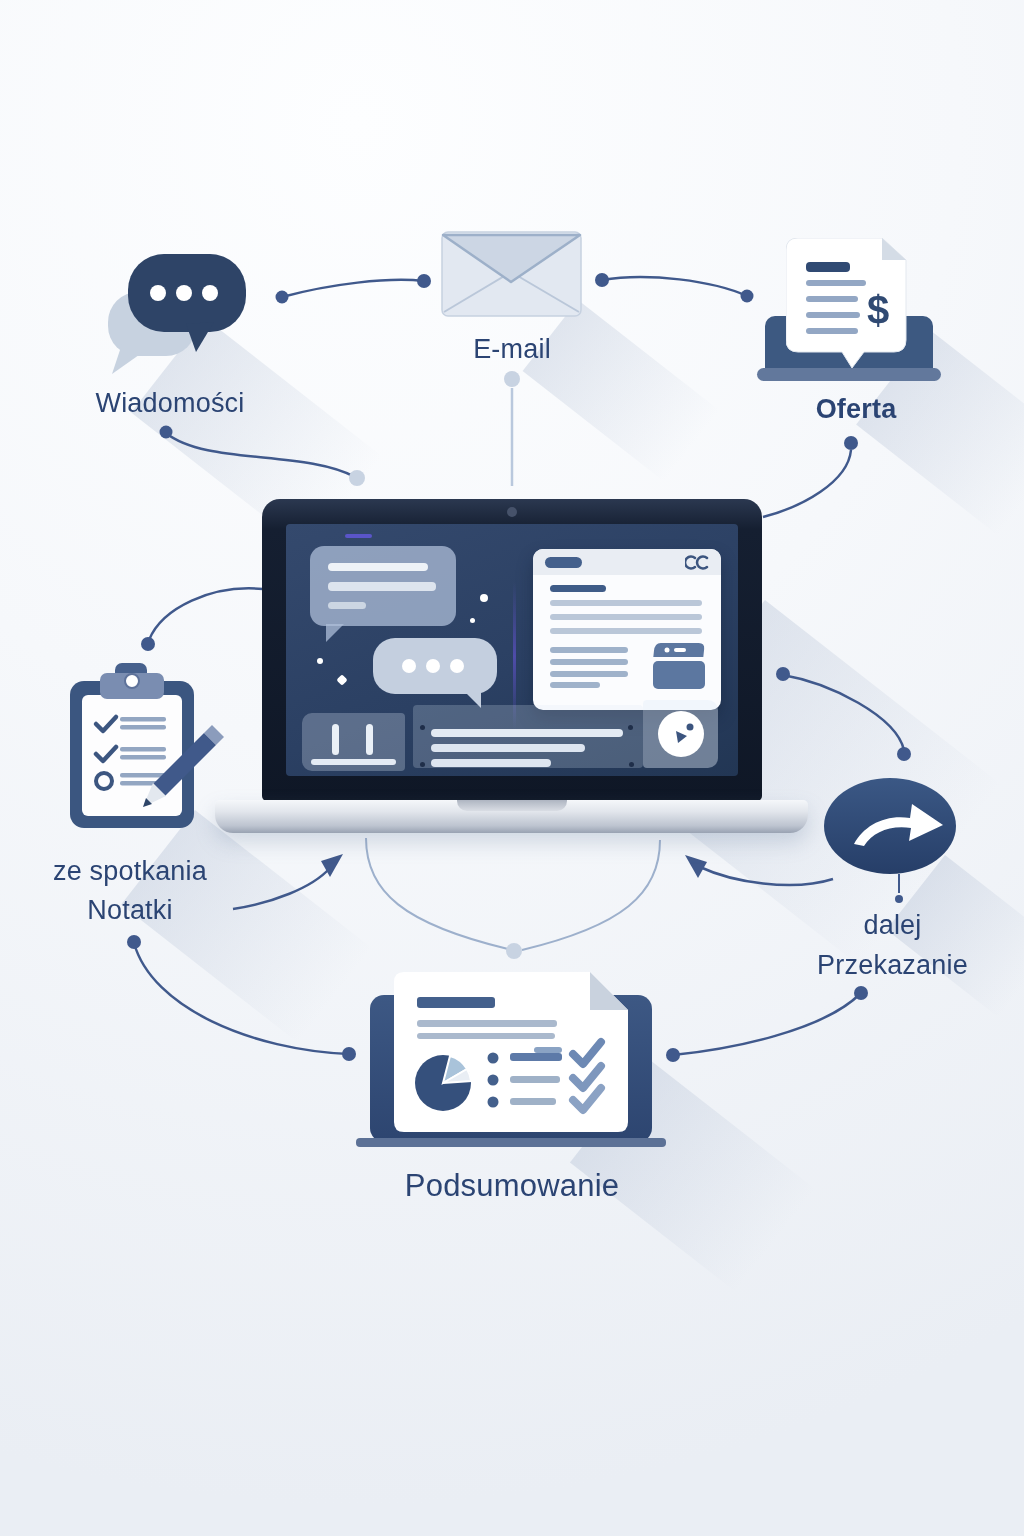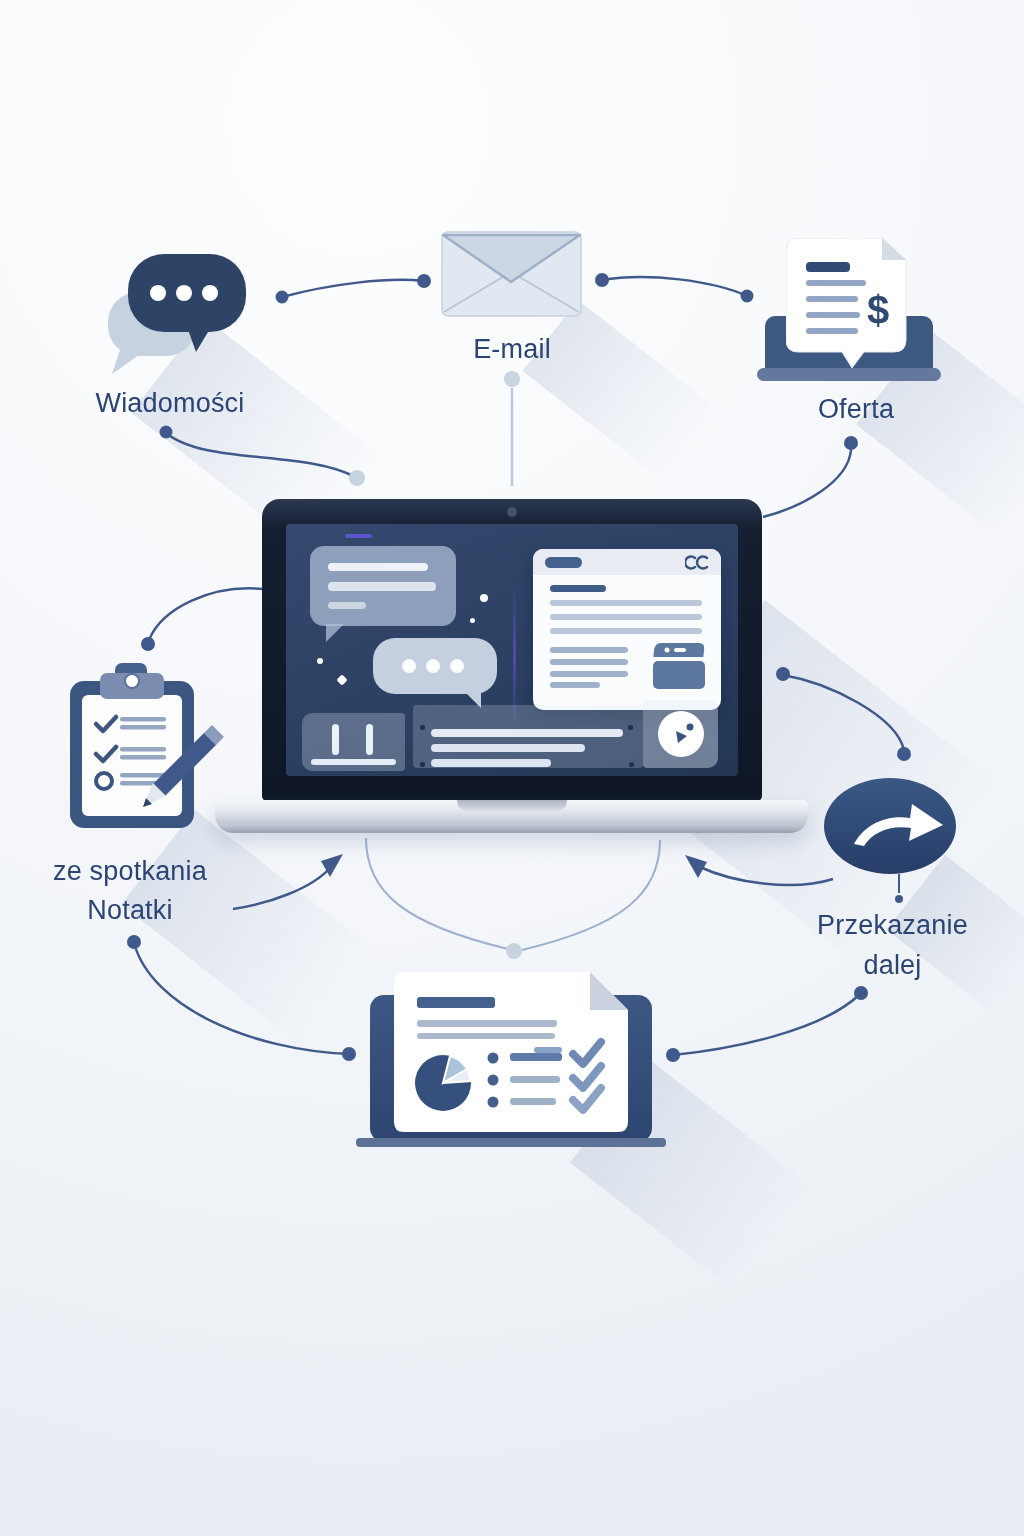--- a/index.html
+++ b/index.html
@@ -164,21 +164,21 @@
   <svg class="abs" style="left:786px;top:238px;z-index:4;" width="128" height="132" viewBox="0 0 128 132">
     <path d="M12,0 H96 L120,22 V102 Q120,114 108,114 H78 L66,130 L56,114 H12 Q0,114 0,102 V12 Q0,0 12,0 Z" fill="#ffffff" stroke="#e3e8ef" stroke-width="1"></path>
     <path d="M96,0 L120,22 L96,22 Z" fill="#d4dce6"></path>
     <rect x="20" y="24" width="44" height="10" rx="4" fill="#304a73"></rect>
     <rect x="20" y="42" width="60" height="6" rx="3" fill="#93a7c4"></rect>
     <rect x="20" y="58" width="52" height="6" rx="3" fill="#93a7c4"></rect>
     <rect x="20" y="74" width="54" height="6" rx="3" fill="#93a7c4"></rect>
     <rect x="20" y="90" width="52" height="6" rx="3" fill="#93a7c4"></rect>
     <text x="92" y="86" text-anchor="middle" font-size="40" font-weight="bold" fill="#304a73" font-family="Liberation Sans, sans-serif">$</text>
   </svg>
-  <div class="abs label" style="left:776px;top:390px;width:160px;z-index:4;">Oferta</div>
+  <div class="abs label" style="left:776px;top:390px;width:160px;z-index:4;font-weight:bold;">Oferta</div>
 
   <div class="abs bezel"></div>
   <div class="abs" style="left:507px;top:507px;width:10px;height:10px;border-radius:50%;background:#46526a;z-index:7;"></div>
   <div class="abs screen">
     <div class="bar" style="left:59px;top:10px;width:27px;height:4px;background:#5a55c9;"></div>
     <div class="abs" style="left:227px;top:58px;width:3px;height:148px;background:linear-gradient(180deg,rgba(90,80,192,0),#5a50c0,rgba(90,80,192,0));opacity:.75;"></div>
 
     <div class="abs sbubble1">
       <div class="bar" style="left:18px;top:17px;width:100px;height:8px;background:#eef2f7;"></div>
       <div class="bar" style="left:18px;top:36px;width:108px;height:9px;background:#dde4ee;"></div>
@@ -277,22 +277,22 @@
     <defs>
       <linearGradient id="elg" x1="0" y1="0" x2="0" y2="1">
         <stop offset="0" stop-color="#3b5885"></stop>
           <stop offset="1" stop-color="#263e68"></stop>
       </linearGradient>
     </defs>
     <ellipse cx="70" cy="50" rx="66" ry="48" fill="url(#elg)"></ellipse>
     <path d="M34,68 C44,49 66,38 90,42 L92,28 L123,49 L89,65 L91,52 C70,49 53,56 44,70 Z" fill="#ffffff"></path>
   </svg>
   <div class="abs label" style="left:785px;top:905px;width:215px;line-height:40px;z-index:3;">
+    <div>dalej</div>
     <div>Przekazanie</div>
-    <div>dalej</div>
   </div>
 
   <div class="abs stand" style="left:370px;top:995px;width:282px;height:147px;z-index:3;"></div>
   <div class="abs" style="left:356px;top:1138px;width:310px;height:9px;border-radius:4px;background:#5c7196;z-index:4;"></div>
   <svg class="abs" style="left:394px;top:972px;z-index:5;" width="234" height="160" viewBox="0 0 234 160">
     <path d="M10,0 H196 L234,38 V150 Q234,160 224,160 H10 Q0,160 0,150 V10 Q0,0 10,0 Z" fill="#ffffff"></path>
     <path d="M196,0 L234,38 L196,38 Z" fill="#c9d2de"></path>
     <rect x="23" y="25" width="78" height="11" rx="3" fill="#44608c"></rect>
     <rect x="23" y="48" width="140" height="7" rx="3" fill="#aab9cd"></rect>
     <rect x="23" y="61" width="138" height="6" rx="3" fill="#aab9cd"></rect>
@@ -311,14 +311,15 @@
       <rect x="140" y="75" width="28" height="6" rx="3" fill="#8aa3c4"></rect>
       <rect x="116" y="104" width="50" height="7" rx="3" fill="#9fb1c7"></rect>
       <rect x="116" y="126" width="46" height="7" rx="3" fill="#9fb1c7"></rect>
     </g>
     <g fill="none" stroke-linecap="round" stroke-linejoin="round" stroke-width="8">
       <path d="M179,82 l10,10 l18,-22" stroke="#6d89b4"></path>
       <path d="M179,106 l10,10 l18,-22" stroke="#7e97bd"></path>
       <path d="M179,128 l10,10 l18,-22" stroke="#8ba2c4"></path>
     </g>
   </svg>
+  <div class="abs label" style="left:362px;top:1167px;width:300px;font-size:31px;z-index:3;">Podsumowanie</div>
 
 </div>
 
 </body></html>

